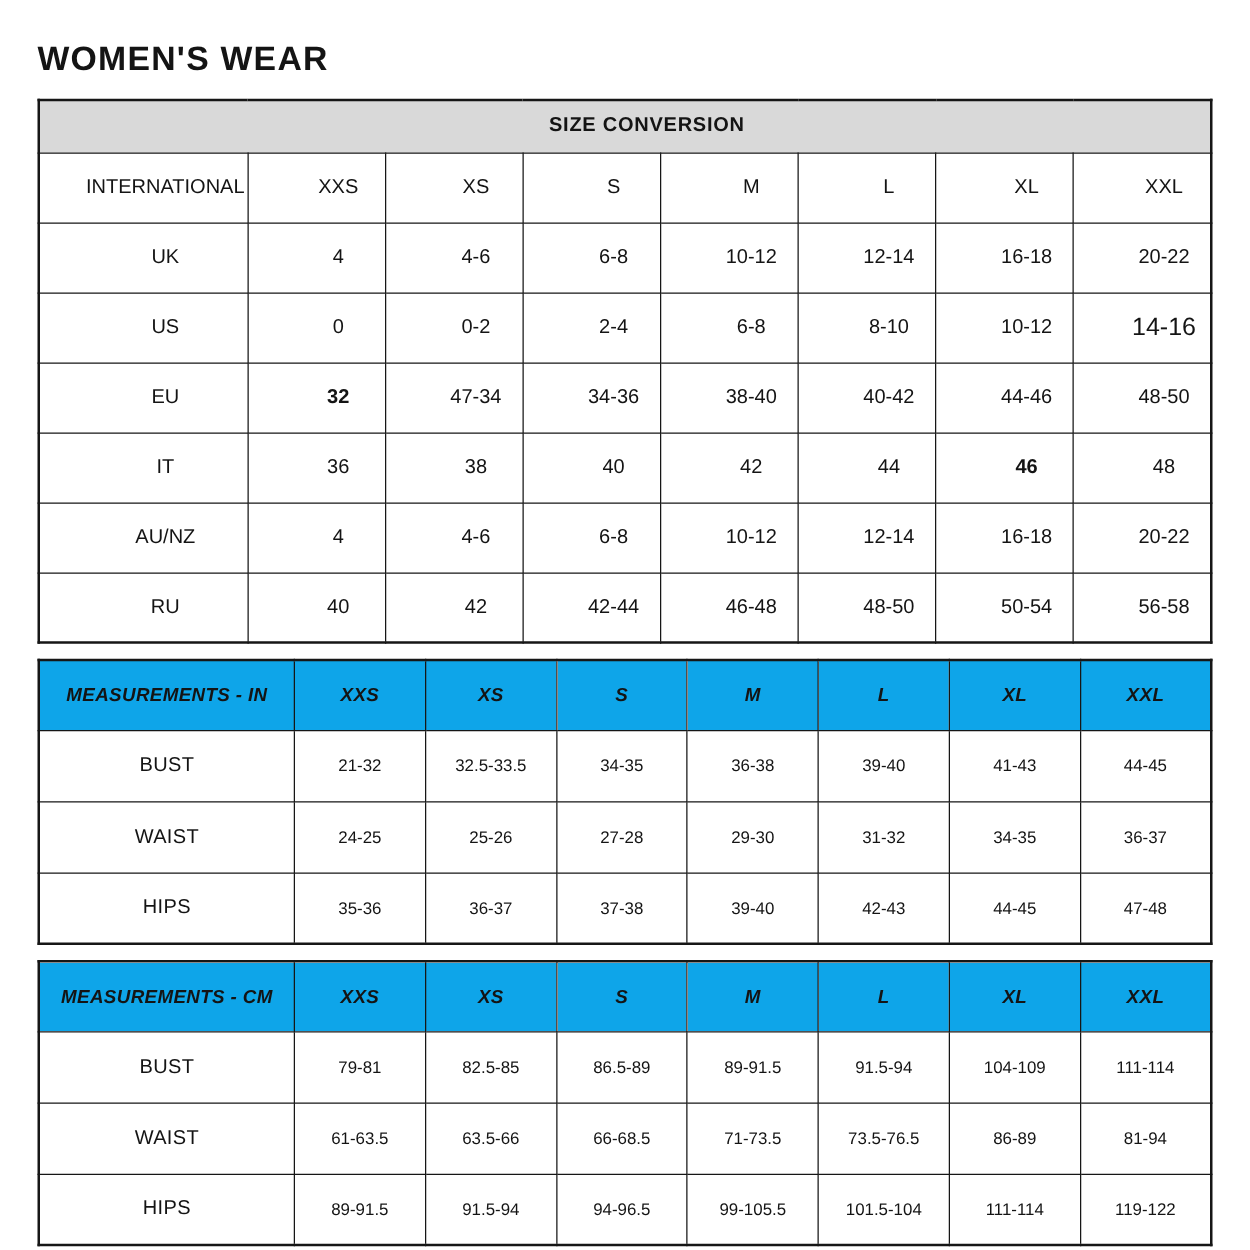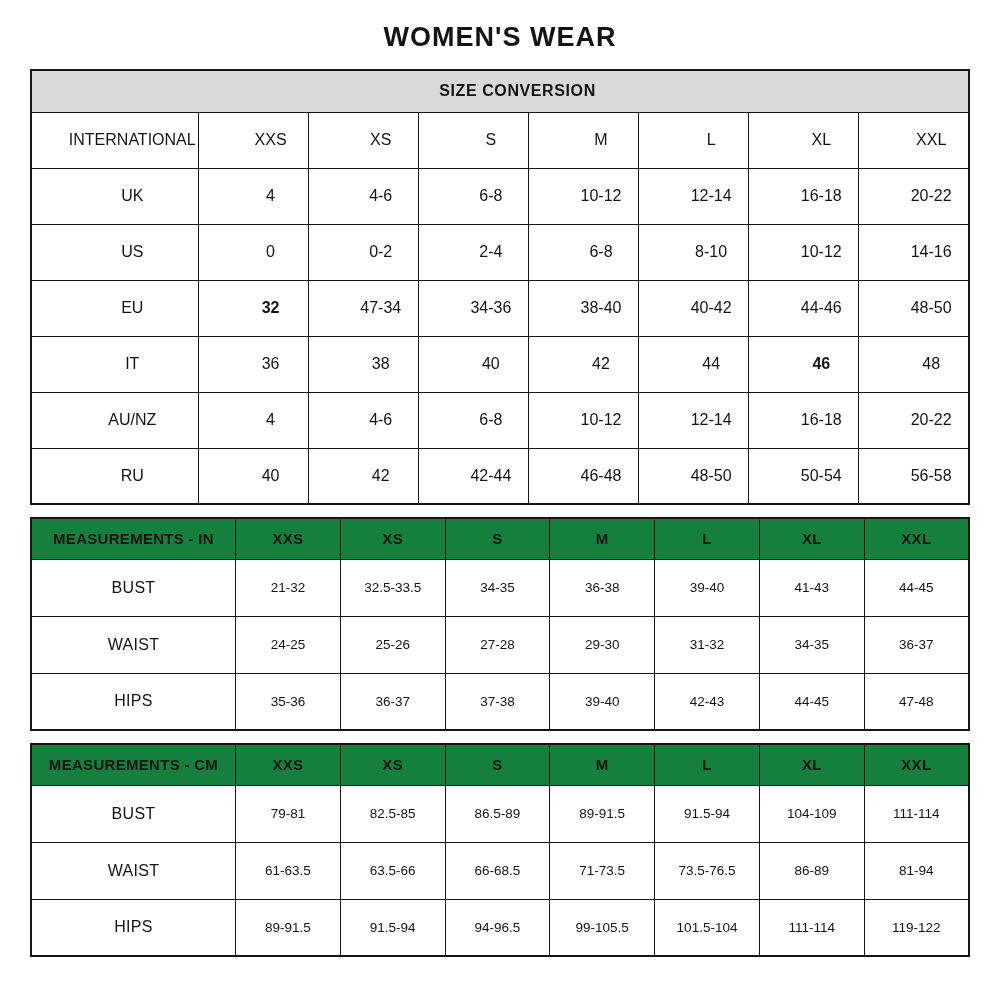--- a/index.html
+++ b/index.html
@@ -4,25 +4,25 @@
 <style>
   * { box-sizing: border-box; margin: 0; padding: 0; }
   html, body { width: 1000px; height: 1000px; }
   body {
     background: #ffffff;
     color: #141414;
     font-family: "Liberation Sans", sans-serif;
     padding: 12px 30px 20px 30px;
   }
   .page-title {
-    text-align: center;
+    text-align: left;
     font-size: 27px;
     font-weight: bold;
     letter-spacing: 1px;
-    margin: 10px 0 16px 0;
+    margin: 20px 0 16px 0;
   }
   table {
     width: 100%;
     border-collapse: collapse;
     table-layout: fixed;
     border: 2.5px solid #161616;
     margin-bottom: 12px;
   }
   td {
     border: 1.5px solid #161616;
@@ -36,25 +36,26 @@
   .banner-cell {
     background: #d9d9d9;
     font-weight: bold;
     font-size: 16px;
     height: 42px !important;
     letter-spacing: 0.6px;
   }
   
   .m-table td { height: 57px; font-size: 13.5px; }
   .m-table tr.head td {
-    background: #15803d;
+    background: #0ea5e9;
     font-weight: bold;
     font-size: 15px;
-    height: 41px;
+    height: 56px;
     letter-spacing: 0.3px;
+    font-style: italic;
   }
   .m-table td.row-label { font-size: 16px; letter-spacing: 0.3px; }
 </style>
 </head>
 <body>
 
 <div class="page-title">WOMEN'S WEAR</div>
 
 <table class="t1">
   <colgroup>
@@ -94,21 +95,21 @@
         <td style="font-size: 16px;">20-22</td>
       </tr>
       <tr>
         <td class="row-label">US</td>
         <td style="font-size: 16px;">0</td>
         <td style="font-size: 16px;">0-2</td>
         <td style="font-size: 16px;">2-4</td>
         <td style="font-size: 16px;">6-8</td>
         <td style="font-size: 16px;">8-10</td>
         <td style="font-size: 16px;">10-12</td>
-        <td style="font-size: 16px;">14-16</td>
+        <td style="font-size: 20px;">14-16</td>
       </tr>
       <tr>
         <td class="row-label">EU</td>
         <td style="font-size: 16px; font-weight: bold;">32</td>
         <td style="font-size: 16px;">47-34</td>
         <td style="font-size: 16px;">34-36</td>
         <td style="font-size: 16px;">38-40</td>
         <td style="font-size: 16px;">40-42</td>
         <td style="font-size: 16px;">44-46</td>
         <td style="font-size: 16px;">48-50</td>

